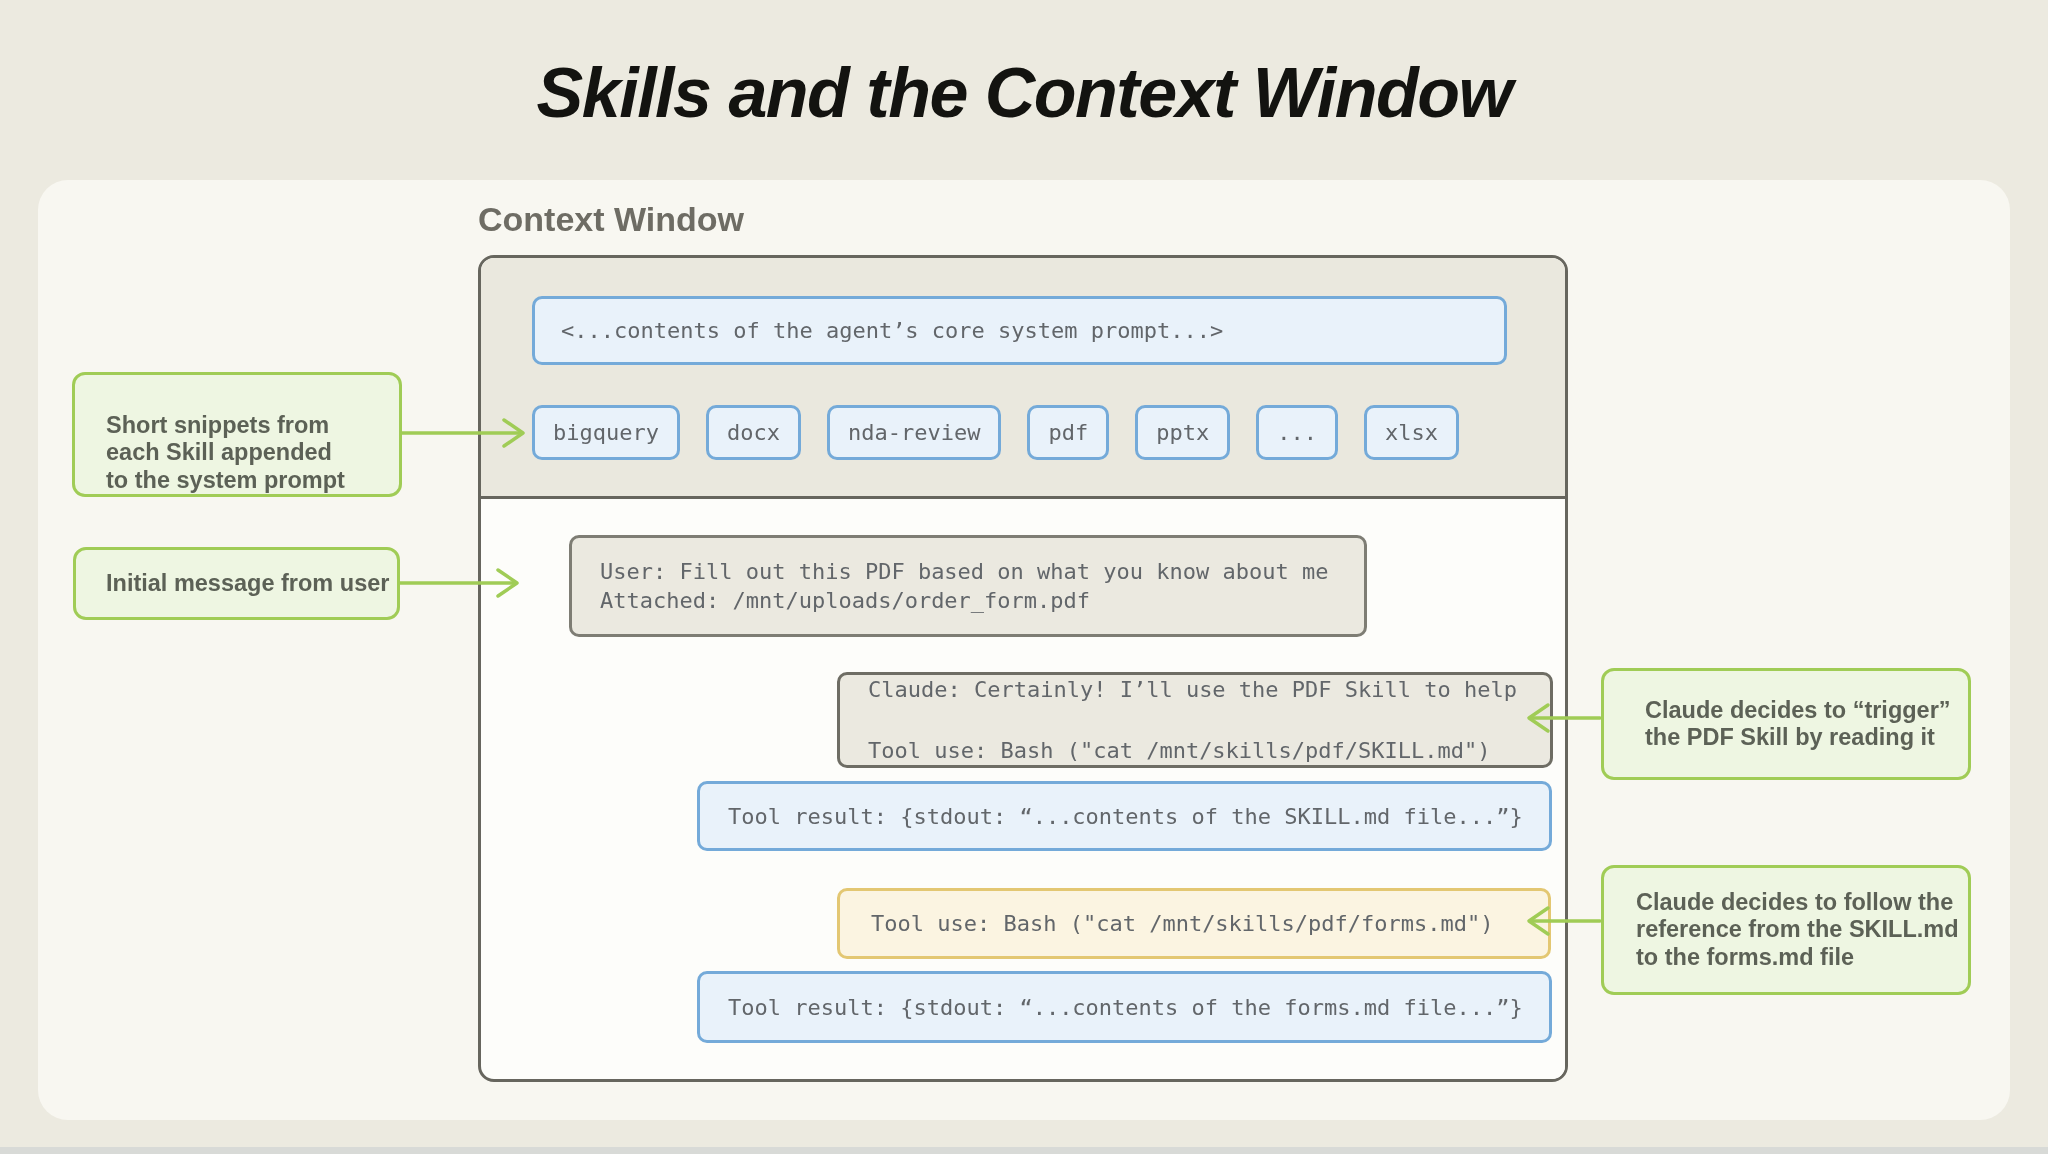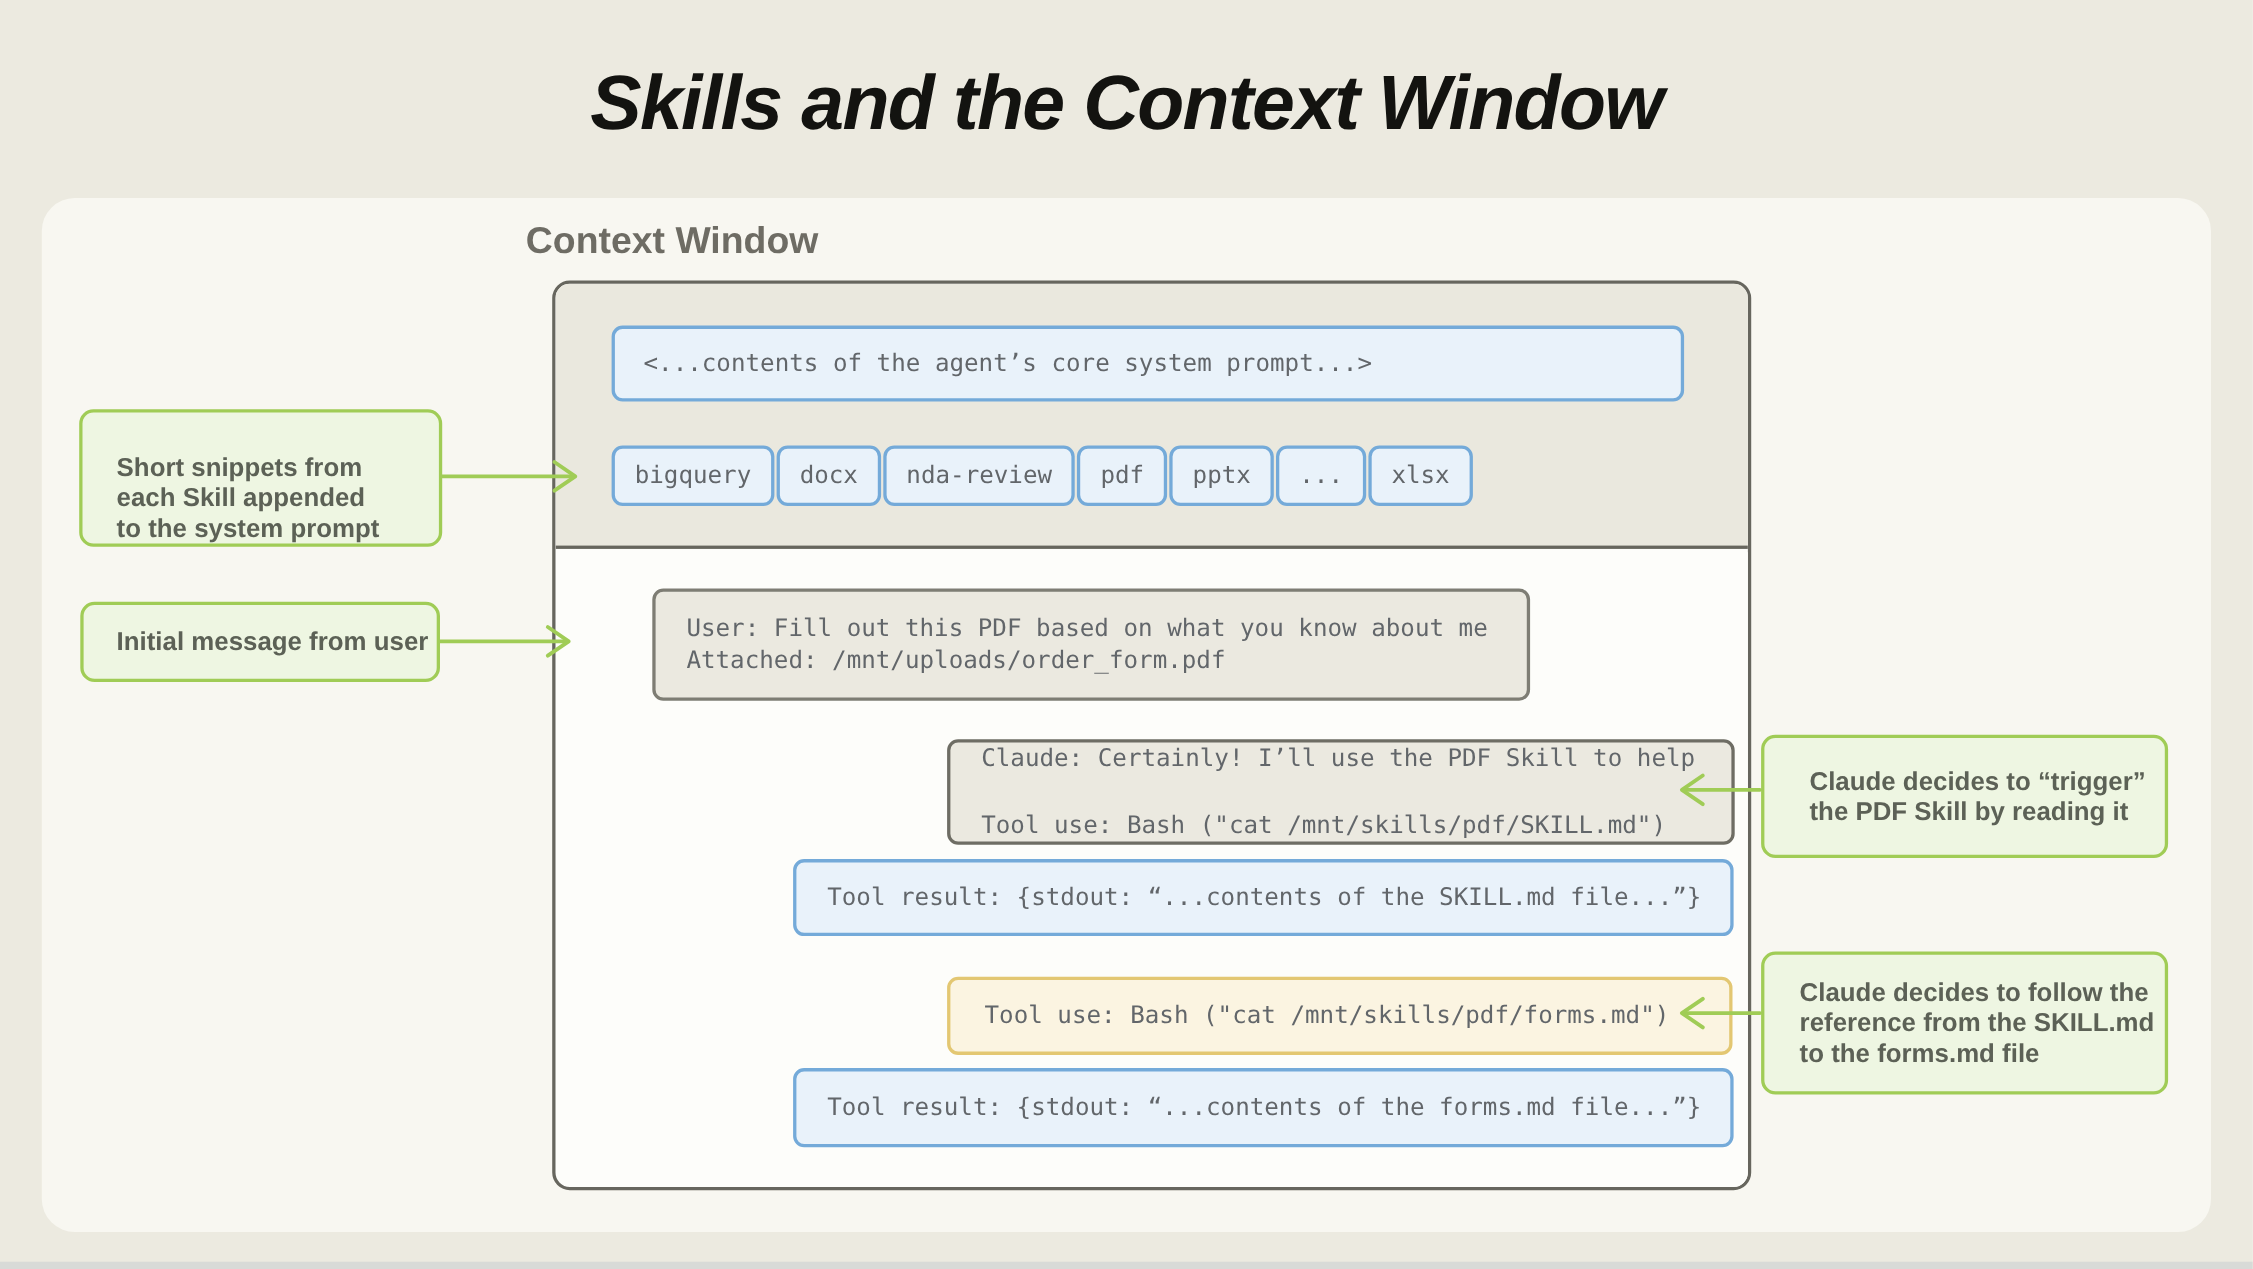--- a/index.html
+++ b/index.html
@@ -35,21 +35,21 @@
   .cw-label {
     position: absolute;
     left: 478px; top: 200px;
     font-size: 34px;
     font-weight: 700;
     color: #6E6C64;
   }
 
   .main-box {
     position: absolute;
-    left: 502px; top: 255px;
+    left: 478px; top: 255px;
     width: 1090px; height: 827px;
     background: #FDFDFA;
     border: 3px solid #67665E;
     border-radius: 16px;
     overflow: hidden;
   }
   .top-section {
     position: absolute;
     left: 0; top: 0;
     width: 100%; height: 241px;
@@ -79,21 +79,21 @@
     border: 3px solid #74AAD9;
     border-radius: 10px;
     display: flex; align-items: center;
     padding-left: 26px;
   }
 
   .chips {
     position: absolute;
     left: 51px; top: 147px;
     display: flex;
-    gap: 2px;
+    gap: 26px;
   }
   .chip {
     height: 55px;
     background: #E9F2FA;
     border: 3px solid #74AAD9;
     border-radius: 10px;
     display: flex; align-items: center;
     padding: 0 18px;
     font-family: "DejaVu Sans Mono", monospace;
     font-size: 22px;

